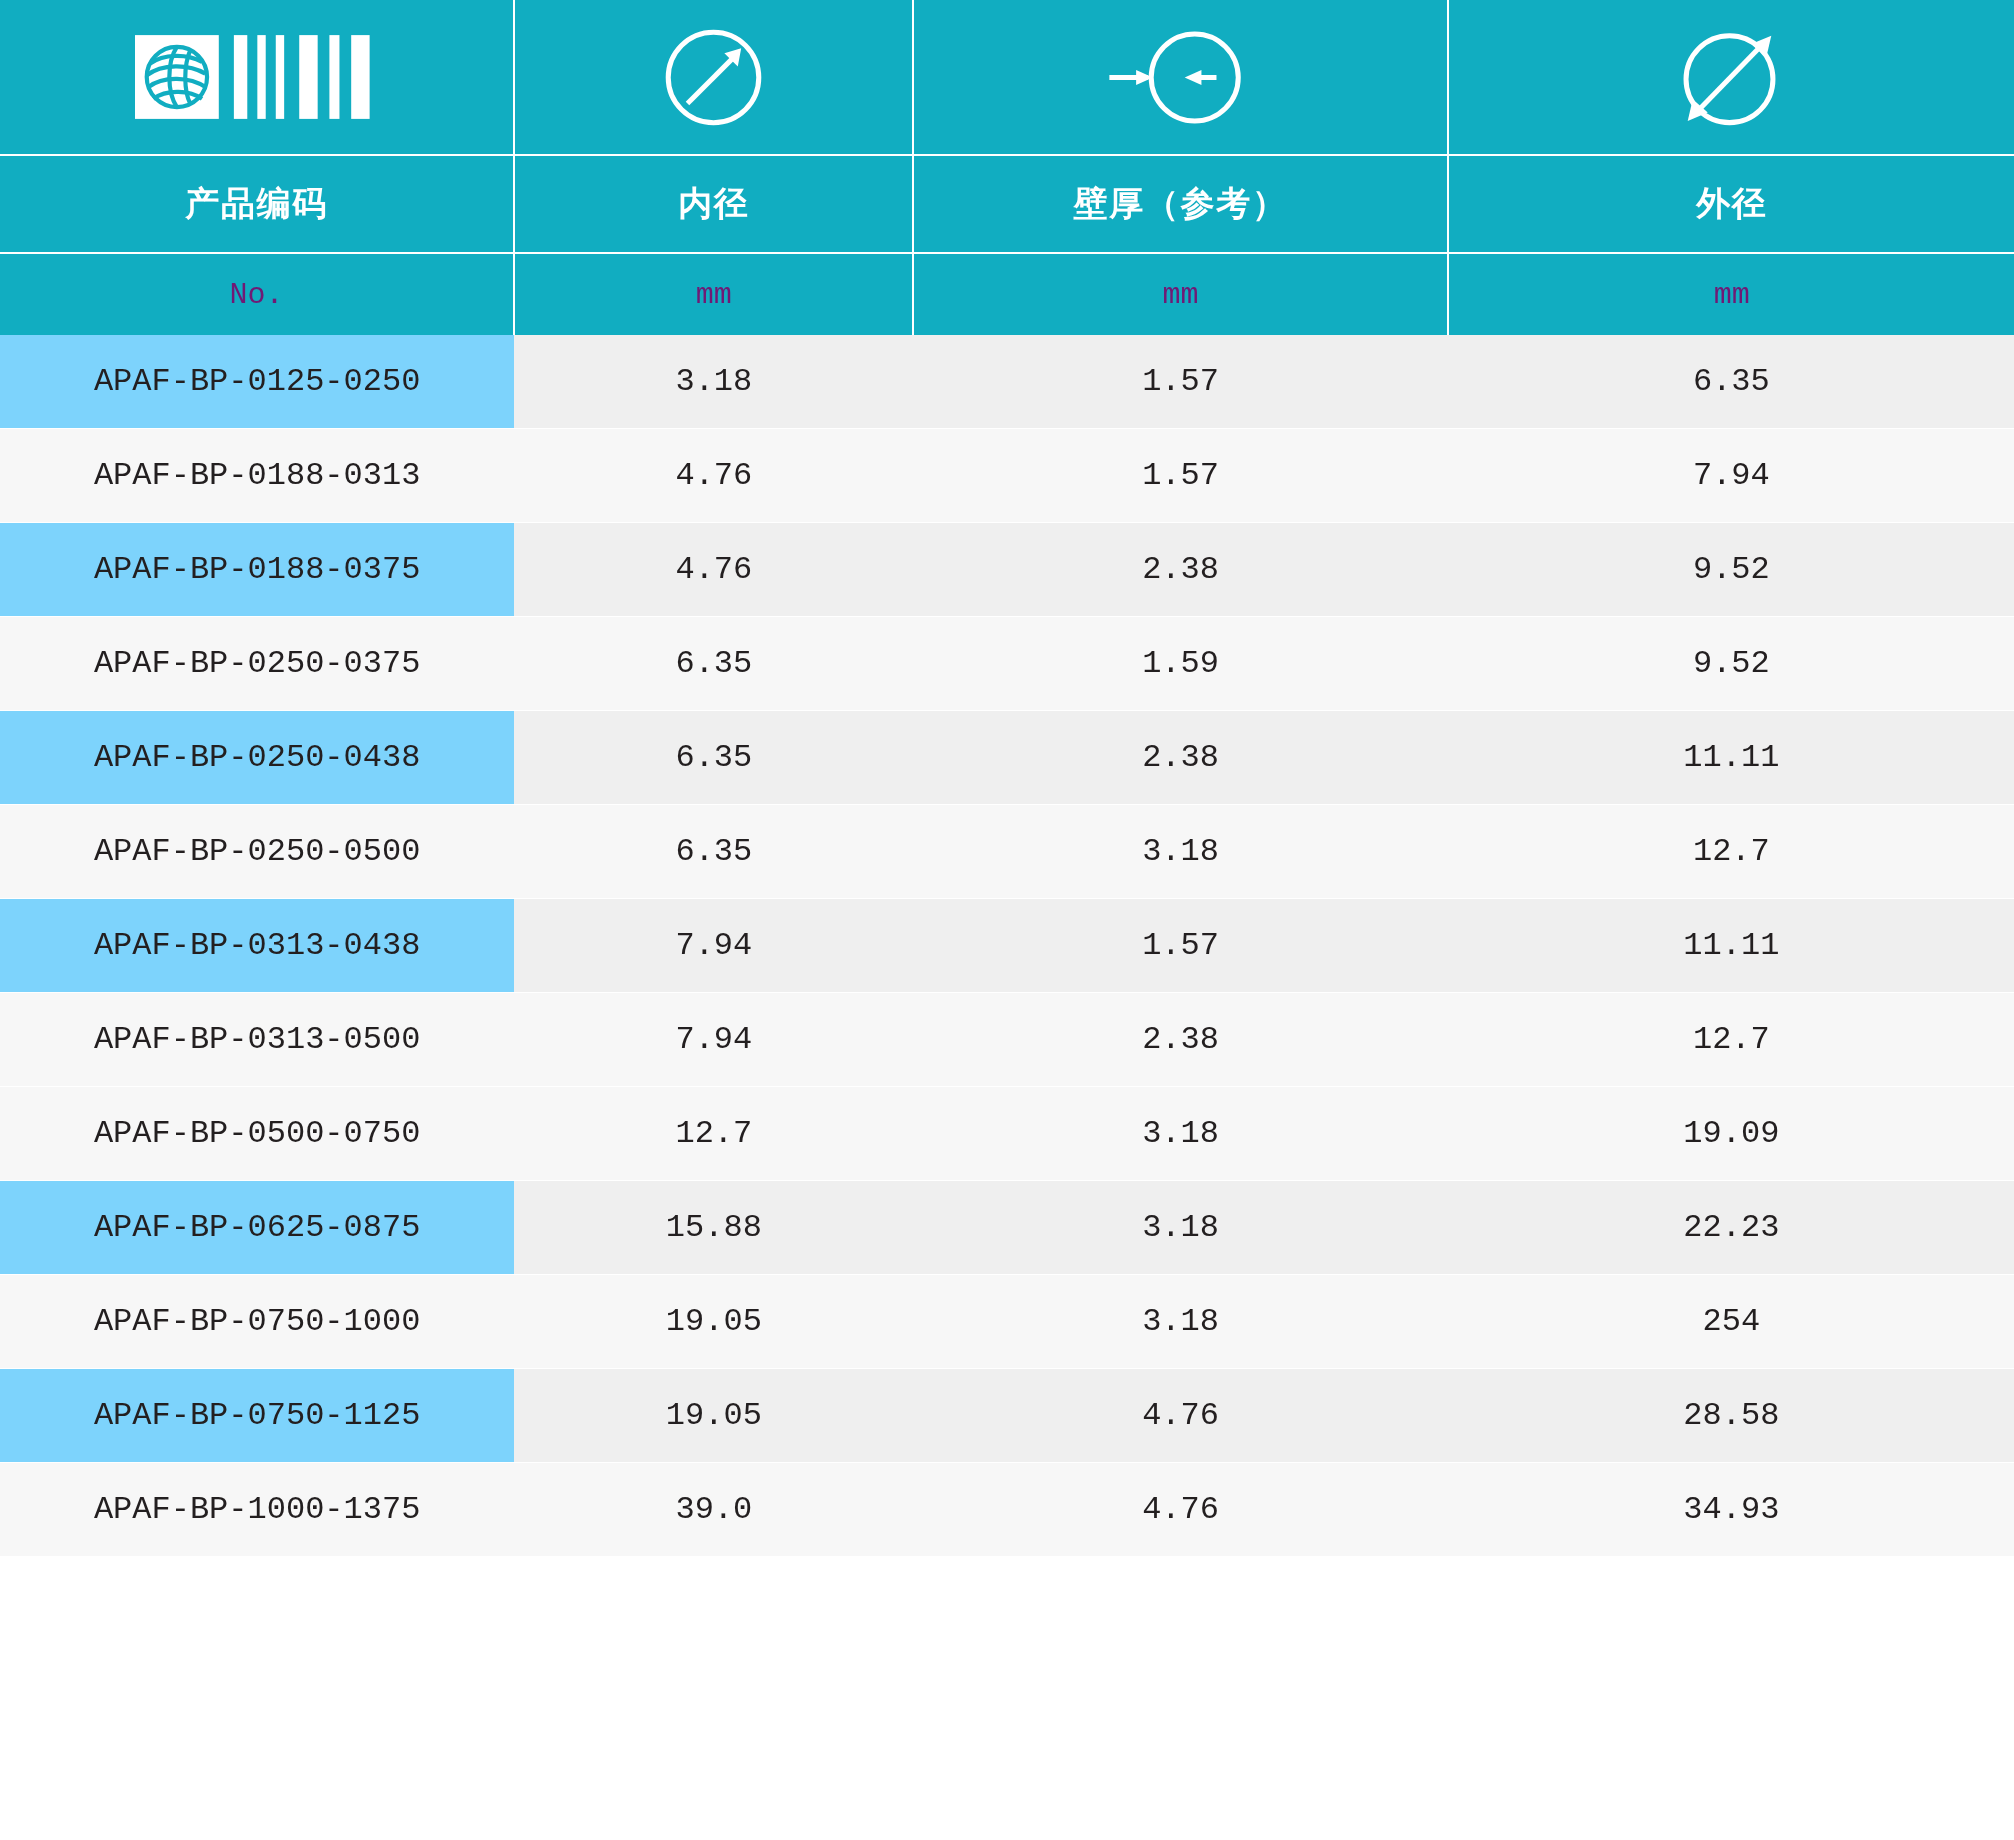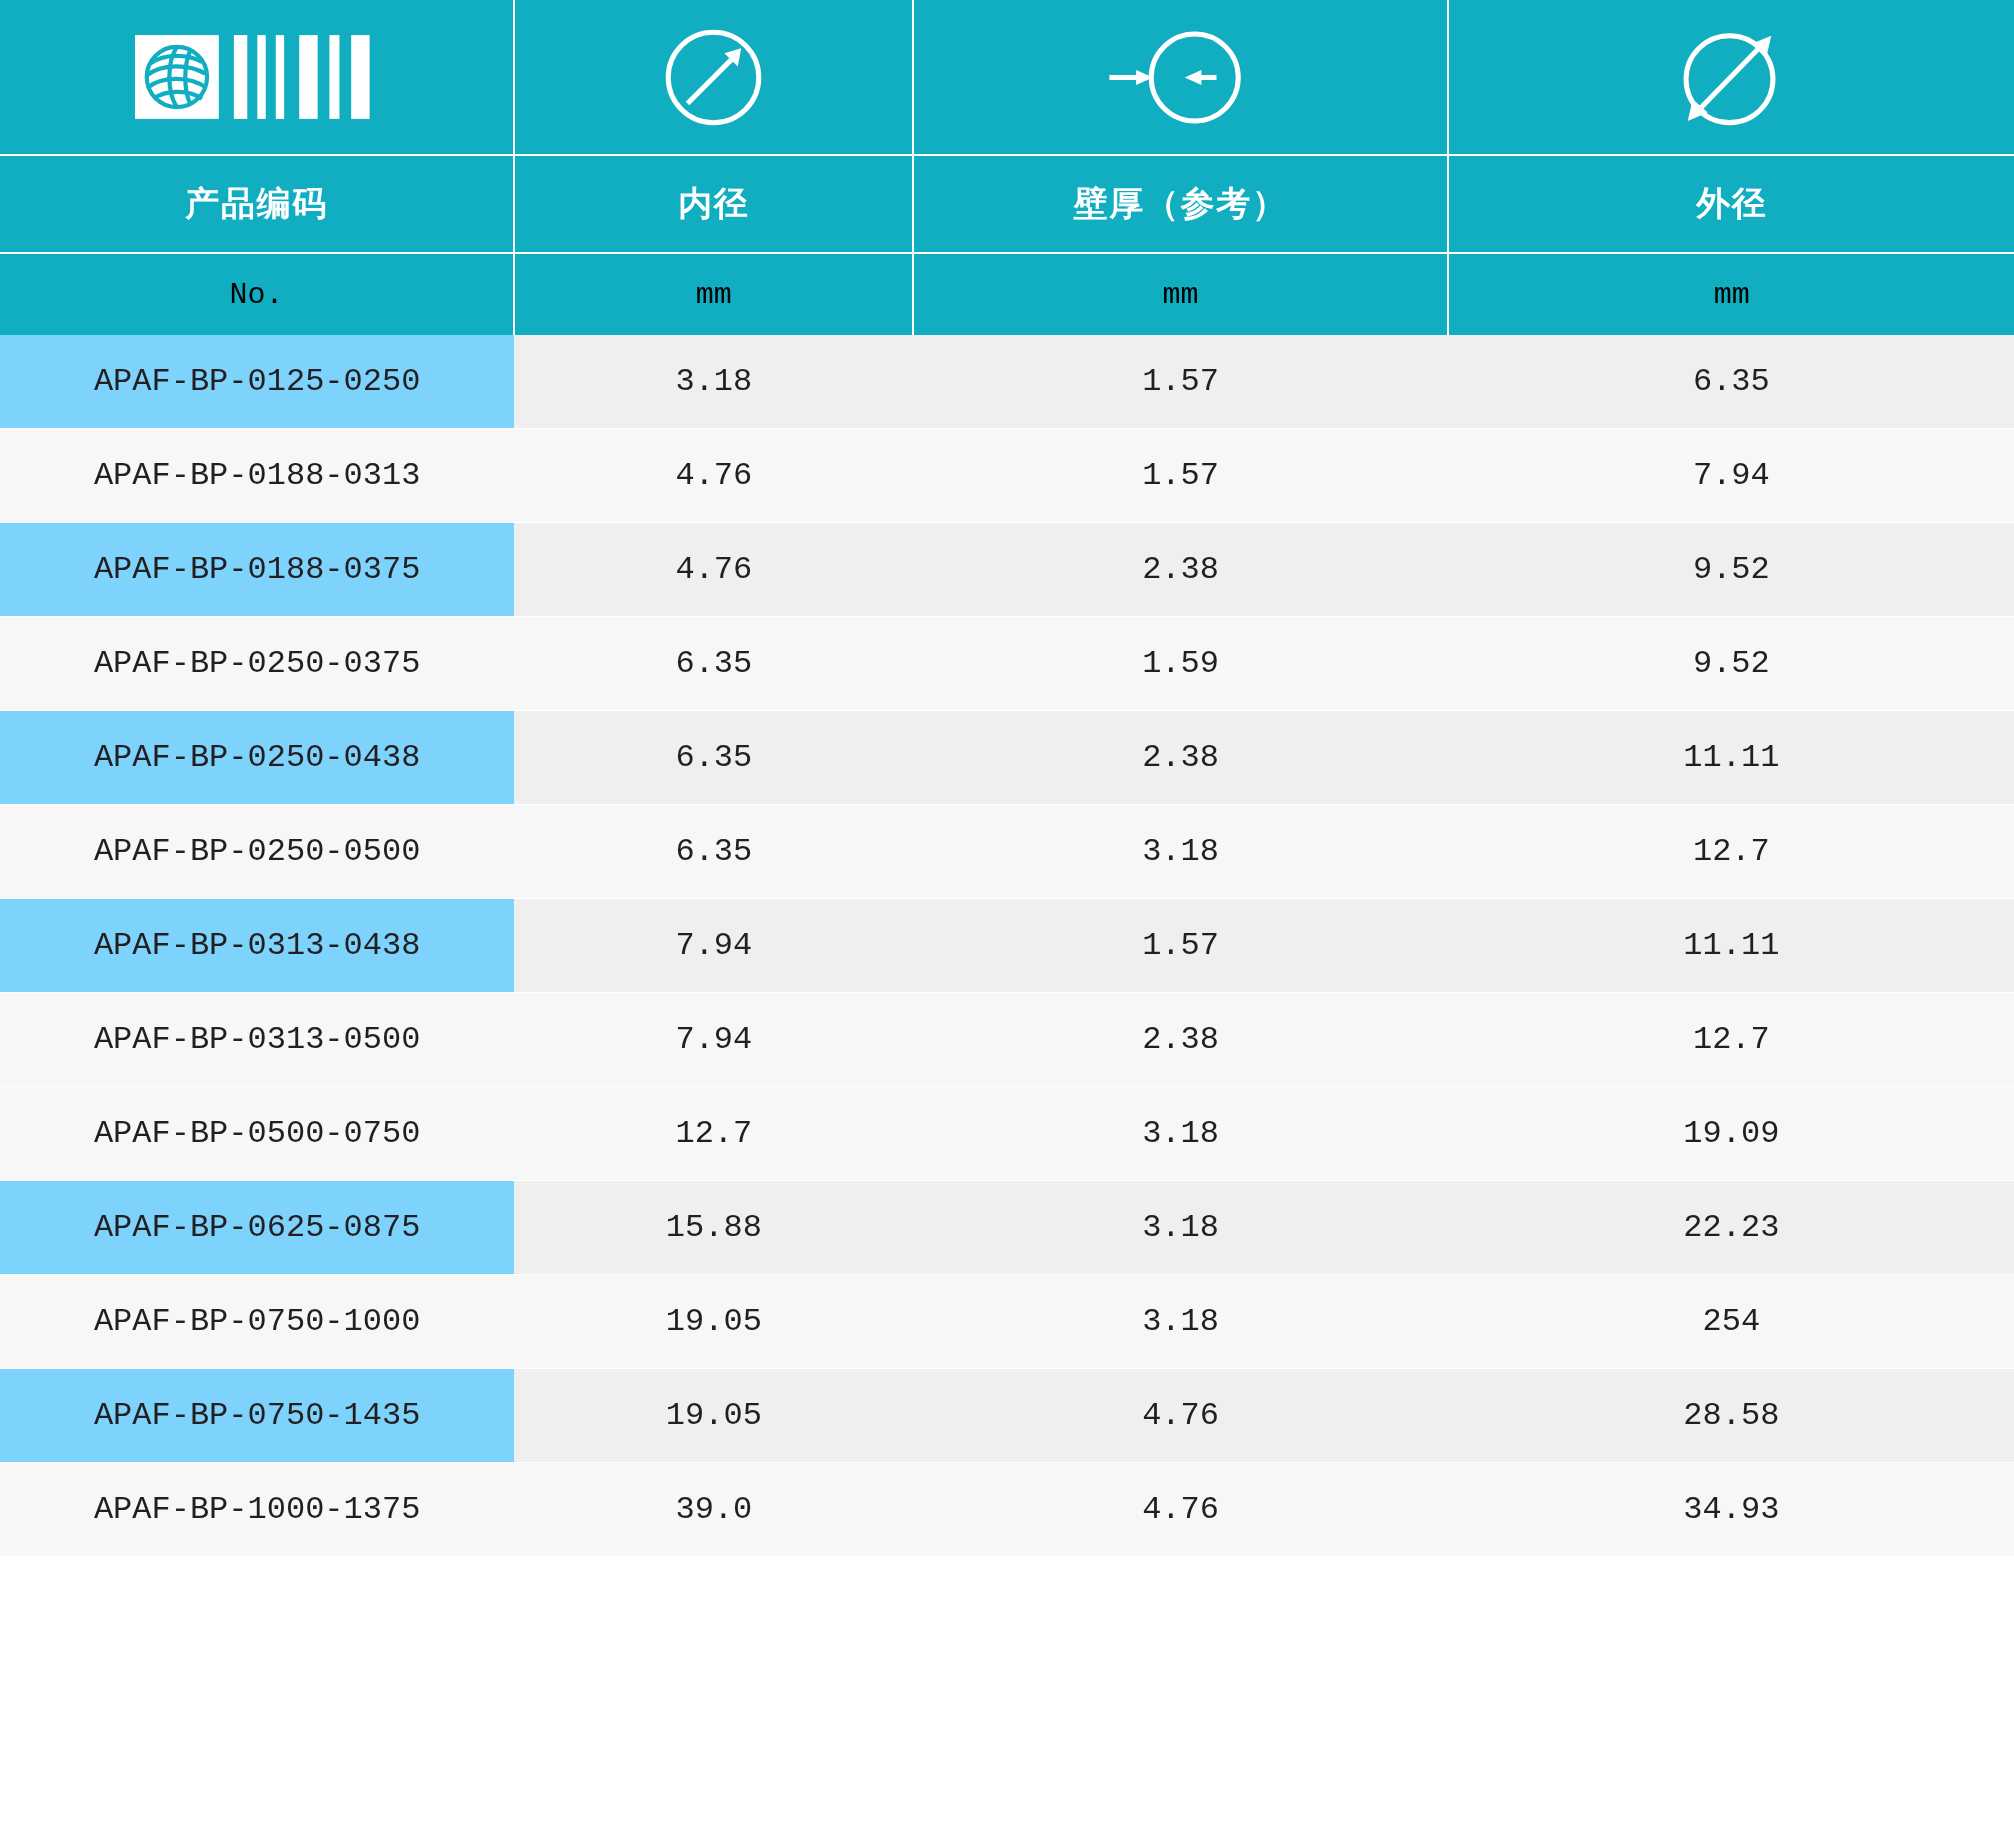--- a/index.html
+++ b/index.html
@@ -60,21 +60,21 @@
     padding: 0;
   }
   .label-row td:last-child { border-right: none; }
 
   
   .unit-row td {
     background: #11ADC1;
     height: 81px;
     text-align: center;
     vertical-align: middle;
-    color: #000000;
+    color: #701a75;
     font-size: 30px;
     font-weight: normal;
     border-right: 2.5px solid #ffffff;
     border-top: 2.5px solid #ffffff;
     padding: 0;
   }
   .unit-row td:last-child { border-right: none; }
 
   
   .data-row td {
@@ -239,21 +239,21 @@
       <td>3.18</td>
       <td>22.23</td>
     </tr>
     <tr class="data-row alt">
       <td class="cell-code">APAF-BP-0750-1000</td>
       <td>19.05</td>
       <td>3.18</td>
       <td>254</td>
     </tr>
     <tr class="data-row">
-      <td class="cell-code">APAF-BP-0750-1435</td>
+      <td class="cell-code">APAF-BP-0750-1125</td>
       <td>19.05</td>
       <td>4.76</td>
       <td>28.58</td>
     </tr>
     <tr class="data-row alt">
       <td class="cell-code">APAF-BP-1000-1375</td>
       <td>39.0</td>
       <td>4.76</td>
       <td>34.93</td>
     </tr>

